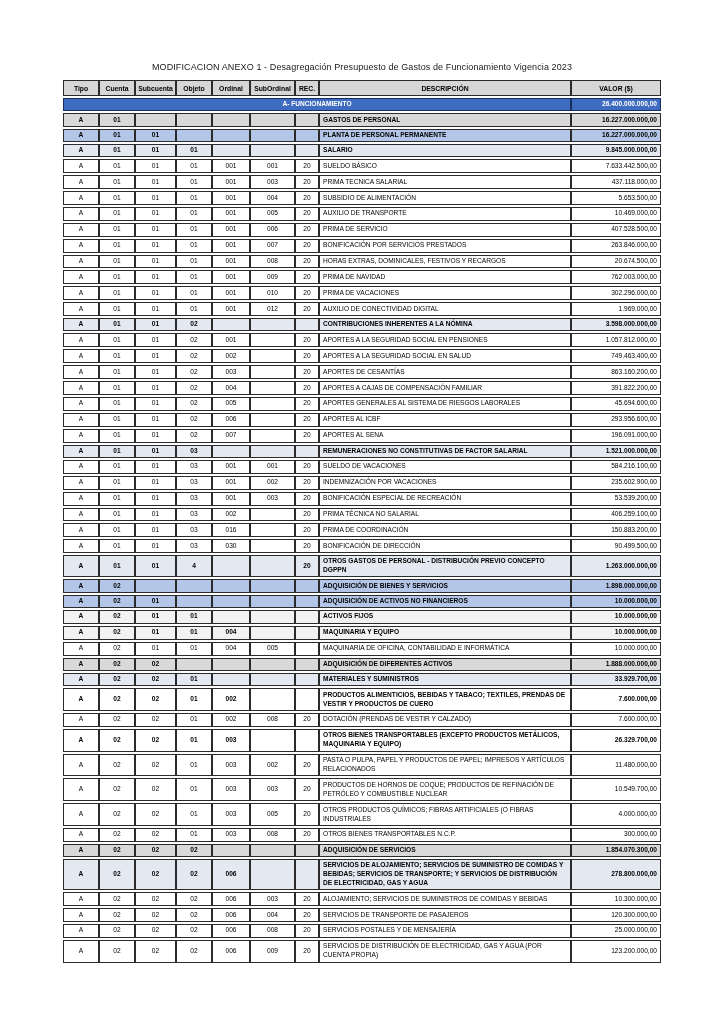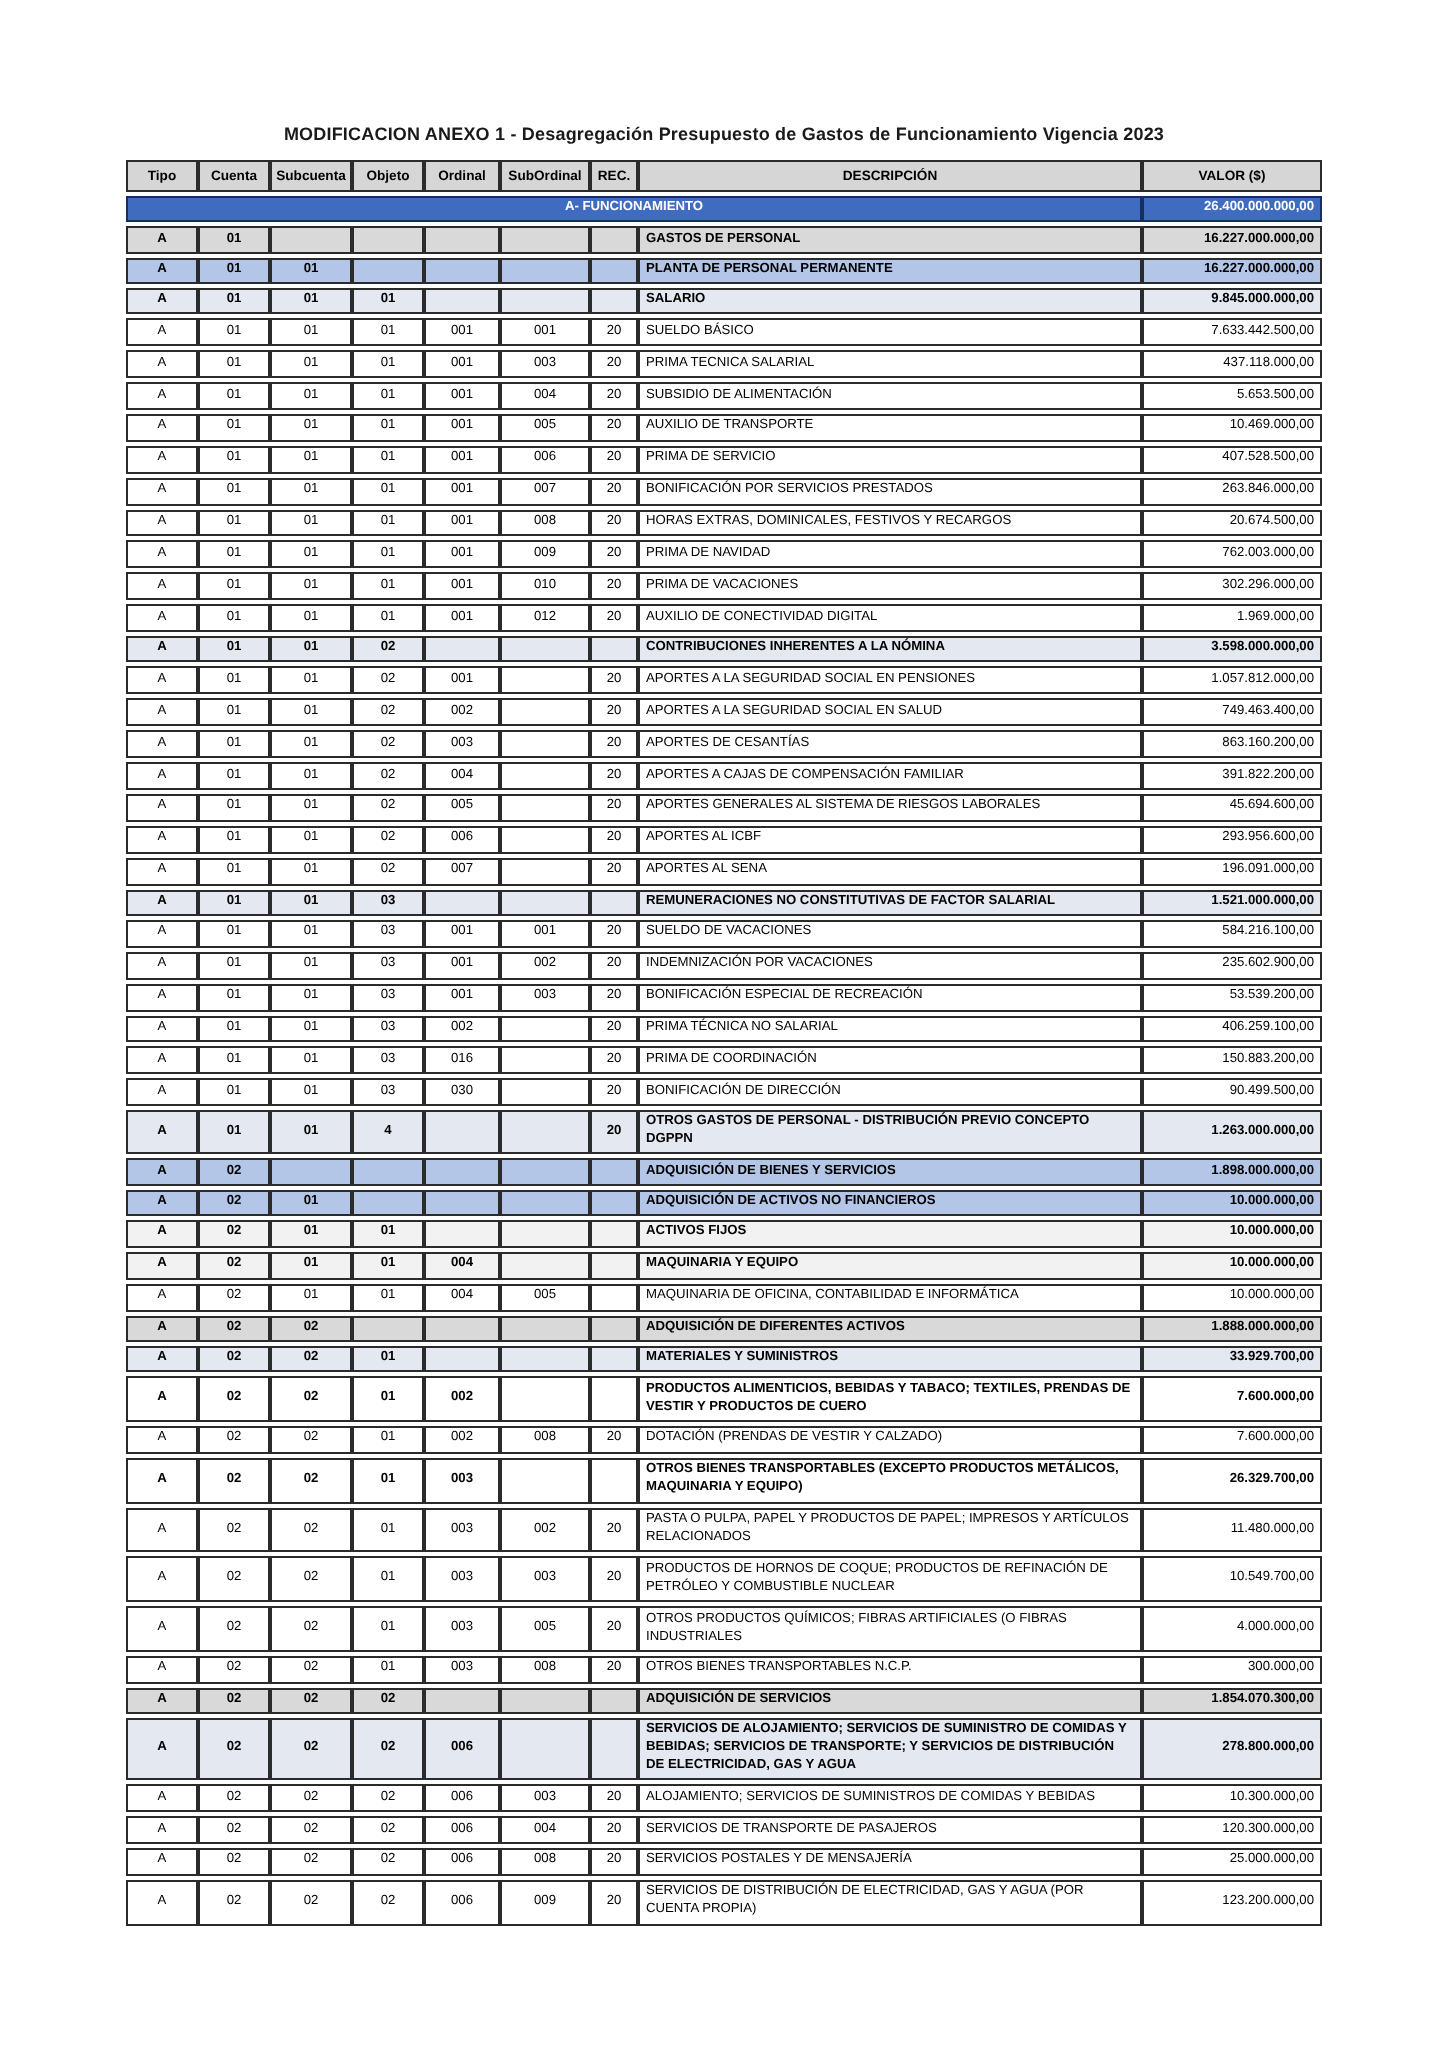--- a/index.html
+++ b/index.html
@@ -3,21 +3,21 @@
 <meta charset="utf-8">
 <style>
   html,body{margin:0;padding:0;}
   body{
     width:724px;height:1024px;background:#ffffff;
     font-family:"Liberation Sans",sans-serif;color:#000;
     position:relative;overflow:hidden;
   }
   .page{padding-top:62px;}
   .doc-title{
-    text-align:center;font-weight:bold;font-size:9px;letter-spacing:.1px;
+    text-align:center;font-weight:normal;font-size:9px;letter-spacing:.1px;
     margin-bottom:6px;color:#1a1a1a;
   }
   table.budget{
     border-collapse:separate;border-spacing:0 2px;
     margin:0 auto;table-layout:fixed;width:598px;
   }
   table.budget th, table.budget td{
     border:1px solid #2b2b2b;
     font-size:6.6px;line-height:1.35;
     padding:1.5px 3px;

